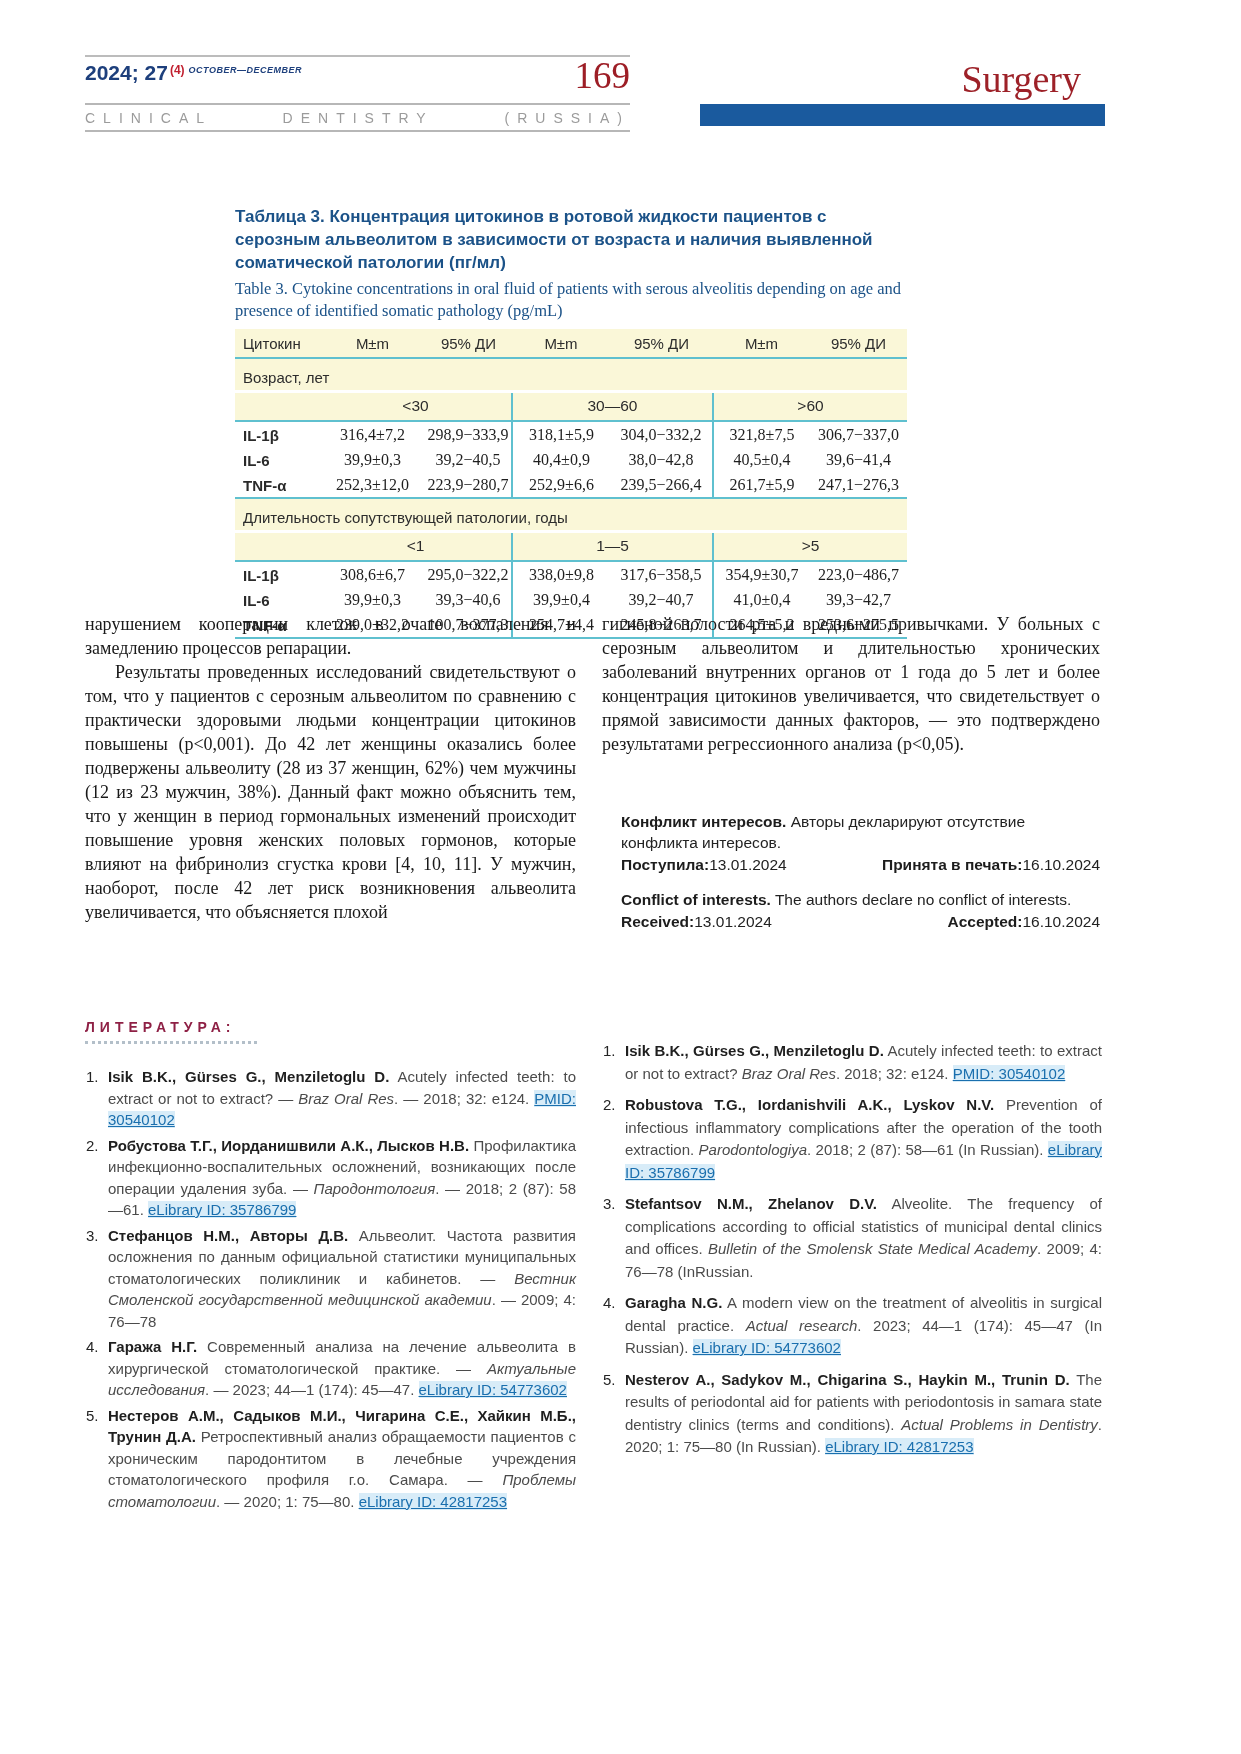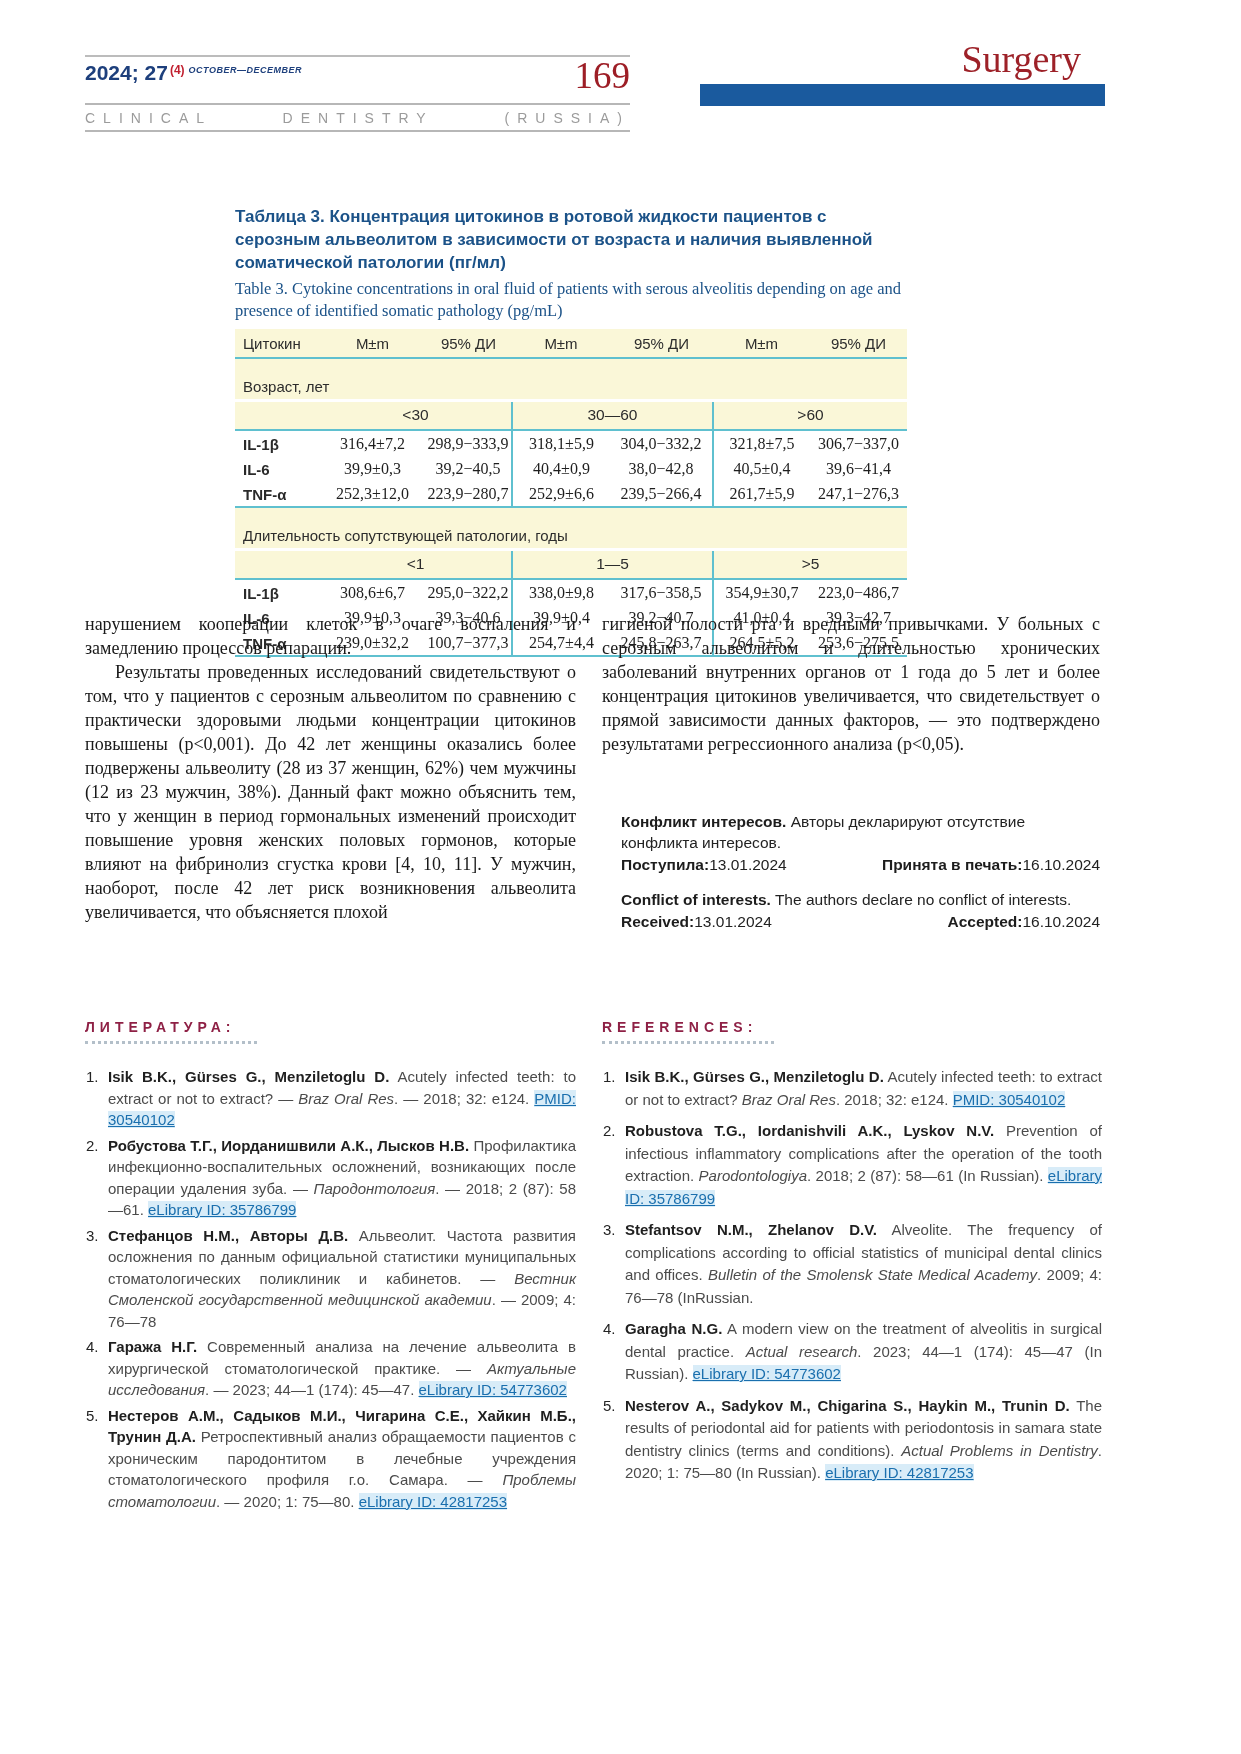--- a/index.html
+++ b/index.html
@@ -15,35 +15,35 @@
   .issue { font-weight:700; font-size:21px; color:var(--header-blue,#1d3f7c); }
   .issue-no { font-weight:700; font-size:12px; color:var(--issue-red,#c11f2f); vertical-align:6px; margin-left:2px; }
   .issue-months { font-weight:700; font-style:italic; font-size:9px; letter-spacing:.5px; color:var(--header-blue,#1d3f7c); vertical-align:7px; margin-left:4px; }
   .page-number { position:absolute; left:500px; top:54px; width:130px; text-align:right;
     font:400 37px "Liberation Serif",serif; color:var(--page-number-red,#9d1e26); }
   .journal-band { position:absolute; left:85px; top:103px; width:545px;
     border-top:2px solid #b7b7b7; border-bottom:2px solid #b7b7b7; padding:5px 0 4px; }
   .journal-band span { display:block; font-family:"Liberation Sans",sans-serif; font-size:14px;
     color:var(--journal-gray,#9b9b9b); letter-spacing:8px; word-spacing:16px;
     text-align:justify; text-align-last:justify; white-space:nowrap; overflow:hidden; }
-  .hdr-right { position:absolute; left:700px; top:38px; width:405px; }
+  .hdr-right { position:absolute; left:700px; top:58px; width:405px; }
   .section-title { text-align:right; padding-right:24px; font:400 38px "Liberation Serif",serif;
     color:var(--section-title-red,#9d2128); line-height:42px; }
   .section-bar { margin-top:4px; height:22px; width:100%; background:var(--bar-blue,#1a5a9e); }
   
   .table-block { position:absolute; left:235px; top:205px; width:672px; }
   .caption-ru { font:700 17px/23px "Liberation Sans",sans-serif; color:var(--caption-blue,#1b5288); }
   .caption-en { font:400 16.5px/22px "Liberation Serif",serif; color:var(--caption-blue,#1b5288); margin-top:4px; }
   table.cyt-table { margin-top:7px; width:672px; border-collapse:collapse; table-layout:fixed; }
   .cyt-table td, .cyt-table th { overflow:hidden; white-space:nowrap; }
   tr.t-head th { background:var(--table-yellow,#faf7d8); border-bottom:2px solid var(--table-teal,#5fc0cf);
     font:400 15px "Liberation Sans",sans-serif; color:#2c2c2c; text-align:center; padding:6px 10px 5px; }
   tr.t-head th.t-col-name { text-align:left; padding-left:8px; }
   tr.t-section td { background:var(--table-yellow,#faf7d8); border-bottom:3px solid #ffffff;
-    font:400 15px "Liberation Sans",sans-serif; color:#2c2c2c; text-align:left; padding:19px 8px 4px; }
+    font:400 15px "Liberation Sans",sans-serif; color:#2c2c2c; text-align:left; padding:10px 8px 4px; }
   tr.t-groups td { background:var(--table-yellow,#faf7d8); border-bottom:2px solid var(--table-teal,#5fc0cf);
     font:400 15.5px "Liberation Sans",sans-serif; color:#2c2c2c; text-align:center; padding:4px 0 5px; }
   tr.t-data td { background:#ffffff; font:400 16px "Liberation Serif",serif; color:#1e1e1e;
     text-align:center; padding:4px 2px 3px; }
   tr.t-data td.t-name { font:700 15px "Liberation Sans",sans-serif; text-align:left; padding-left:8px; color:#2a2a2a; }
   tr.t-data.t-last td { border-bottom:2px solid var(--table-teal,#5fc0cf); }
   .vsep { border-left:2px solid var(--table-teal,#5fc0cf); }
   
   .col-left  { position:absolute; left:85px;  top:612px; width:491px; }
   .col-right { position:absolute; left:602px; top:612px; width:498px; }
@@ -235,24 +235,20 @@
     <ol class="ref-list">
         <li class="ref-item"><span class="ref-num">1.</span><b class="ra">Isik B.K., Gürses G., Menziletoglu D.</b><span> Acutely infected teeth: to extract or not to extract? — </span><i class="ri">Braz Oral Res</i><span>. — 2018; 32: e124. </span><span class="rl">PMID: 30540102</span></li>
         <li class="ref-item"><span class="ref-num">2.</span><b class="ra">Робустова Т.Г., Иорданишвили А.К., Лысков Н.В.</b><span> Профилактика инфекционно-воспалительных осложнений, возникающих после операции удаления зуба. — </span><i class="ri">Пародонтология</i><span>. — 2018; 2 (87): 58—61. </span><span class="rl">eLibrary ID: 35786799</span></li>
         <li class="ref-item"><span class="ref-num">3.</span><b class="ra">Стефанцов Н.М., Авторы Д.В.</b><span> Альвеолит. Частота развития осложнения по данным официальной статистики муниципальных стоматологических поликлиник и кабинетов. — </span><i class="ri">Вестник Смоленской государственной медицинской академии</i><span>. — 2009; 4: 76—78</span></li>
         <li class="ref-item"><span class="ref-num">4.</span><b class="ra">Гаража Н.Г.</b><span> Современный анализа на лечение альвеолита в хирургической стоматологической практике. — </span><i class="ri">Актуальные исследования</i><span>. — 2023; 44—1 (174): 45—47. </span><span class="rl">eLibrary ID: 54773602</span></li>
         <li class="ref-item"><span class="ref-num">5.</span><b class="ra">Нестеров А.М., Садыков М.И., Чигарина С.Е., Хайкин М.Б., Трунин Д.А.</b><span> Ретроспективный анализ обращаемости пациентов с хроническим пародонтитом в лечебные учреждения стоматологического профиля г.о. Самара. — </span><i class="ri">Проблемы стоматологии</i><span>. — 2020; 1: 75—80. </span><span class="rl">eLibrary ID: 42817253</span></li>
       </ol>
   </section>
 
   <section class="refs-right">
-    <div class="refs-heading">
-      <span>REFERENCES:</span>
-      <div class="dots"></div>
-    </div>
     <ol class="ref-list">
         <li class="ref-item"><span class="ref-num">1.</span><b class="ra">Isik B.K., Gürses G., Menziletoglu D.</b><span> Acutely infected teeth: to extract or not to extract? </span><i class="ri">Braz Oral Res</i><span>. 2018; 32: e124. </span><span class="rl">PMID: 30540102</span></li>
         <li class="ref-item"><span class="ref-num">2.</span><b class="ra">Robustova T.G., Iordanishvili A.K., Lyskov N.V.</b><span> Prevention of infectious inflammatory complications after the operation of the tooth extraction. </span><i class="ri">Parodontologiya</i><span>. 2018; 2 (87): 58—61 (In Russian). </span><span class="rl">eLibrary ID: 35786799</span></li>
         <li class="ref-item"><span class="ref-num">3.</span><b class="ra">Stefantsov N.M., Zhelanov D.V.</b><span> Alveolite. The frequency of complications according to official statistics of municipal dental clinics and offices. </span><i class="ri">Bulletin of the Smolensk State Medical Academy</i><span>. 2009; 4: 76—78 (InRussian.</span></li>
         <li class="ref-item"><span class="ref-num">4.</span><b class="ra">Garagha N.G.</b><span> A modern view on the treatment of alveolitis in surgical dental practice. </span><i class="ri">Actual research</i><span>. 2023; 44—1 (174): 45—47 (In Russian). </span><span class="rl">eLibrary ID: 54773602</span></li>
         <li class="ref-item"><span class="ref-num">5.</span><b class="ra">Nesterov A., Sadykov M., Chigarina S., Haykin M., Trunin D.</b><span> The results of periodontal aid for patients with periodontosis in samara state dentistry clinics (terms and conditions). </span><i class="ri">Actual Problems in Dentistry</i><span>. 2020; 1: 75—80 (In Russian). </span><span class="rl">eLibrary ID: 42817253</span></li>
       </ol>
   </section>
 
 </div>

